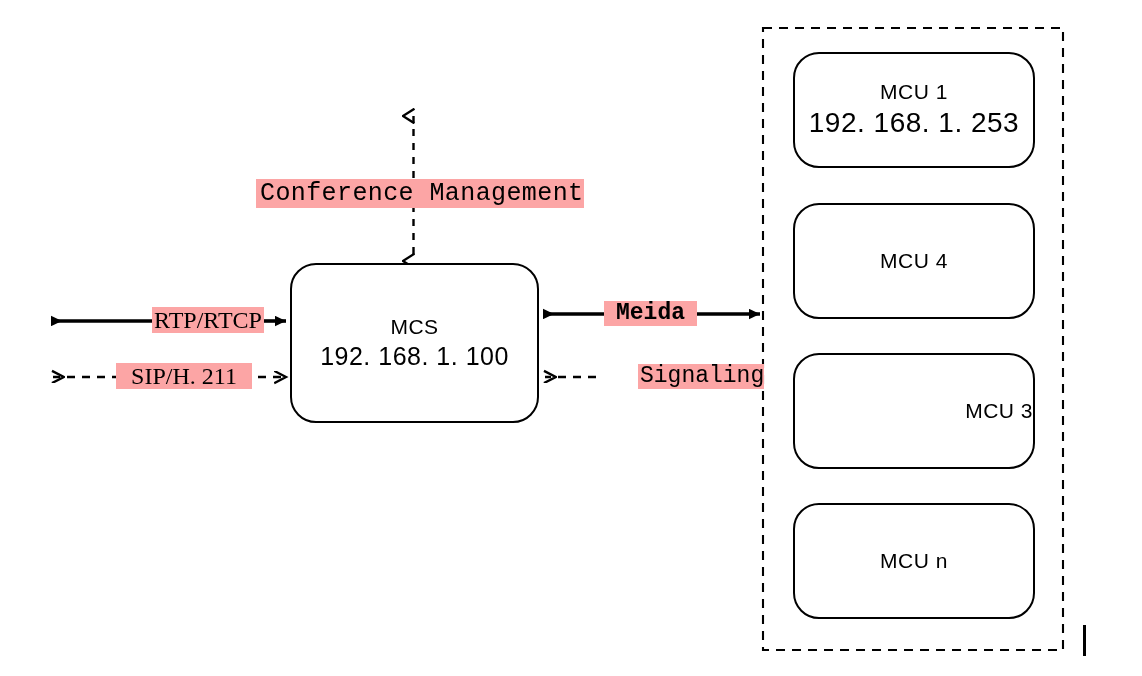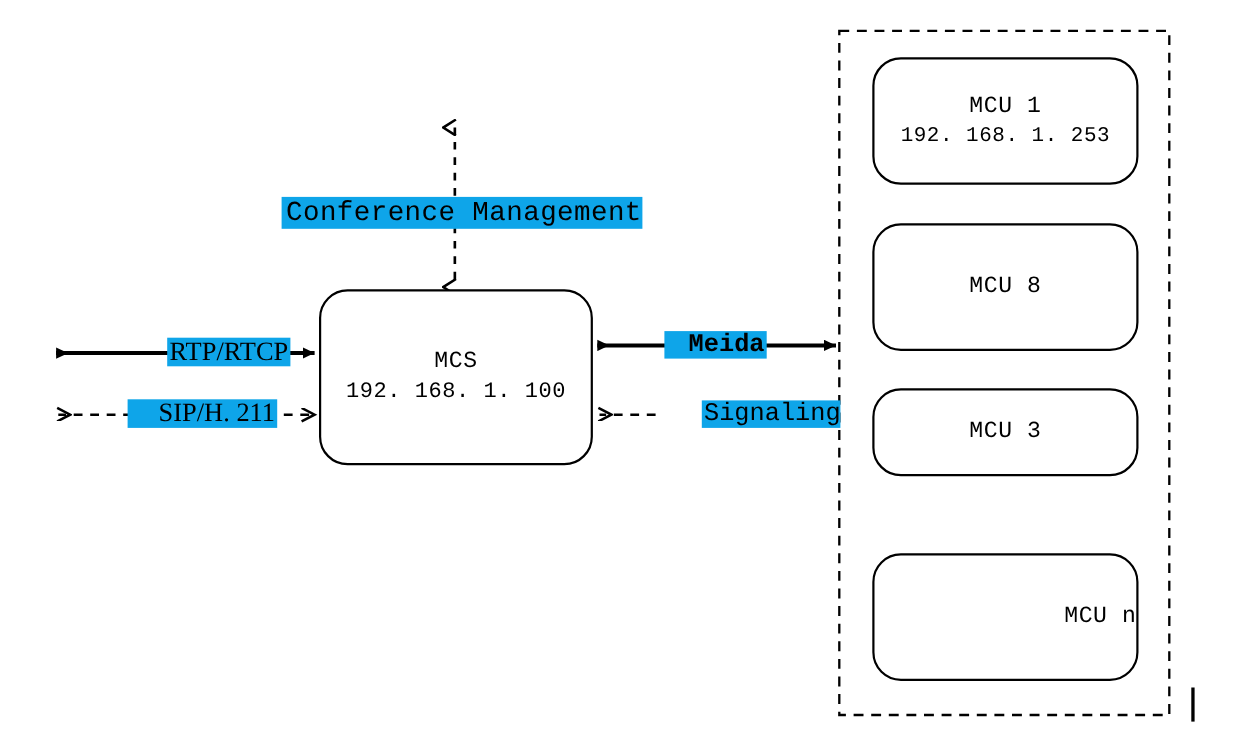--- a/index.html
+++ b/index.html
@@ -28,35 +28,35 @@
   .node-box {
     position: absolute;
     box-sizing: border-box;
     border: 2.2px solid #000000;
     border-radius: 26px;
     background: #ffffff;
     display: flex;
     flex-direction: column;
     align-items: center;
     justify-content: center;
-    font-family: Liberation Mono, monospace;
+    font-family: Liberation Sans, sans-serif;
     color: #000000;
     line-height: 1.32;
     white-space: pre;
   }
   .node-line-1 { font-size: 21px; letter-spacing: 0.5px; }
-  .node-line-2 { font-size: 19px; letter-spacing: 0.5px; }
+  .node-line-2 { font-size: 28px; letter-spacing: 0.5px; }
   .mcs-line-1 { font-size: 21px; letter-spacing: 0.5px; }
-  .mcs-line-2 { font-size: 20px; letter-spacing: 0.5px; text-align: right; }
+  .mcs-line-2 { font-size: 25px; letter-spacing: 0.5px; text-align: right; }
   .edge-label {
     position: absolute;
-    background: #0ea5e9;
+    background: #fca5a5;
     color: #000000;
     white-space: pre;
-    text-align: right;
+    text-align: center;
     line-height: 1;
   }
   .label-serif {
     font-family: "Liberation Serif", serif;
     font-size: 24px;
     letter-spacing: 0px;
   }
   .label-mono {
     font-family: "Liberation Mono", monospace;
     font-size: 23px;
@@ -121,28 +121,28 @@
     <div class="mcs-line-1">MCS</div>
     <div class="mcs-line-2">192. 168. 1. 100</div>
   </div>
 
   <div class="node-box" style="left:793px; top:52px; width:242px; height:116px;">
     <div class="node-line-1">MCU 1</div>
     <div class="node-line-2">192. 168. 1. 253</div>
   </div>
 
   <div class="node-box" style="left:793px; top:203px; width:242px; height:116px;">
-    <div class="node-line-1">MCU 8</div>
+    <div class="node-line-1">MCU 4</div>
   </div>
 
-  <div class="node-box" style="left:793px; top:353px; width:242px; height:80px;">
+  <div class="node-box" style="left:793px; top:353px; width:242px; height:116px;align-items:flex-end;">
     <div class="node-line-1">MCU 3</div>
   </div>
 
-  <div class="node-box" style="left:793px; top:503px; width:242px; height:116px;align-items:flex-end;">
+  <div class="node-box" style="left:793px; top:503px; width:242px; height:116px;">
     <div class="node-line-1">MCU n</div>
   </div>
 
   <div class="edge-label label-mono-big" style="left:256px; top:179px; width:320px; padding:2px 4px;">Conference Management</div>
 
   <div class="edge-label label-serif" style="left:152px; top:307px; width:108px; padding:1px 2px;">RTP/RTCP</div>
 
   <div class="edge-label label-serif" style="left:116px; top:363px; width:132px; padding:1px 2px;">SIP/H. 211</div>
 
   <div class="edge-label label-mono" style="left:604px; top:301px; width:89px; padding:1px 2px;font-weight:bold;">Meida</div>

